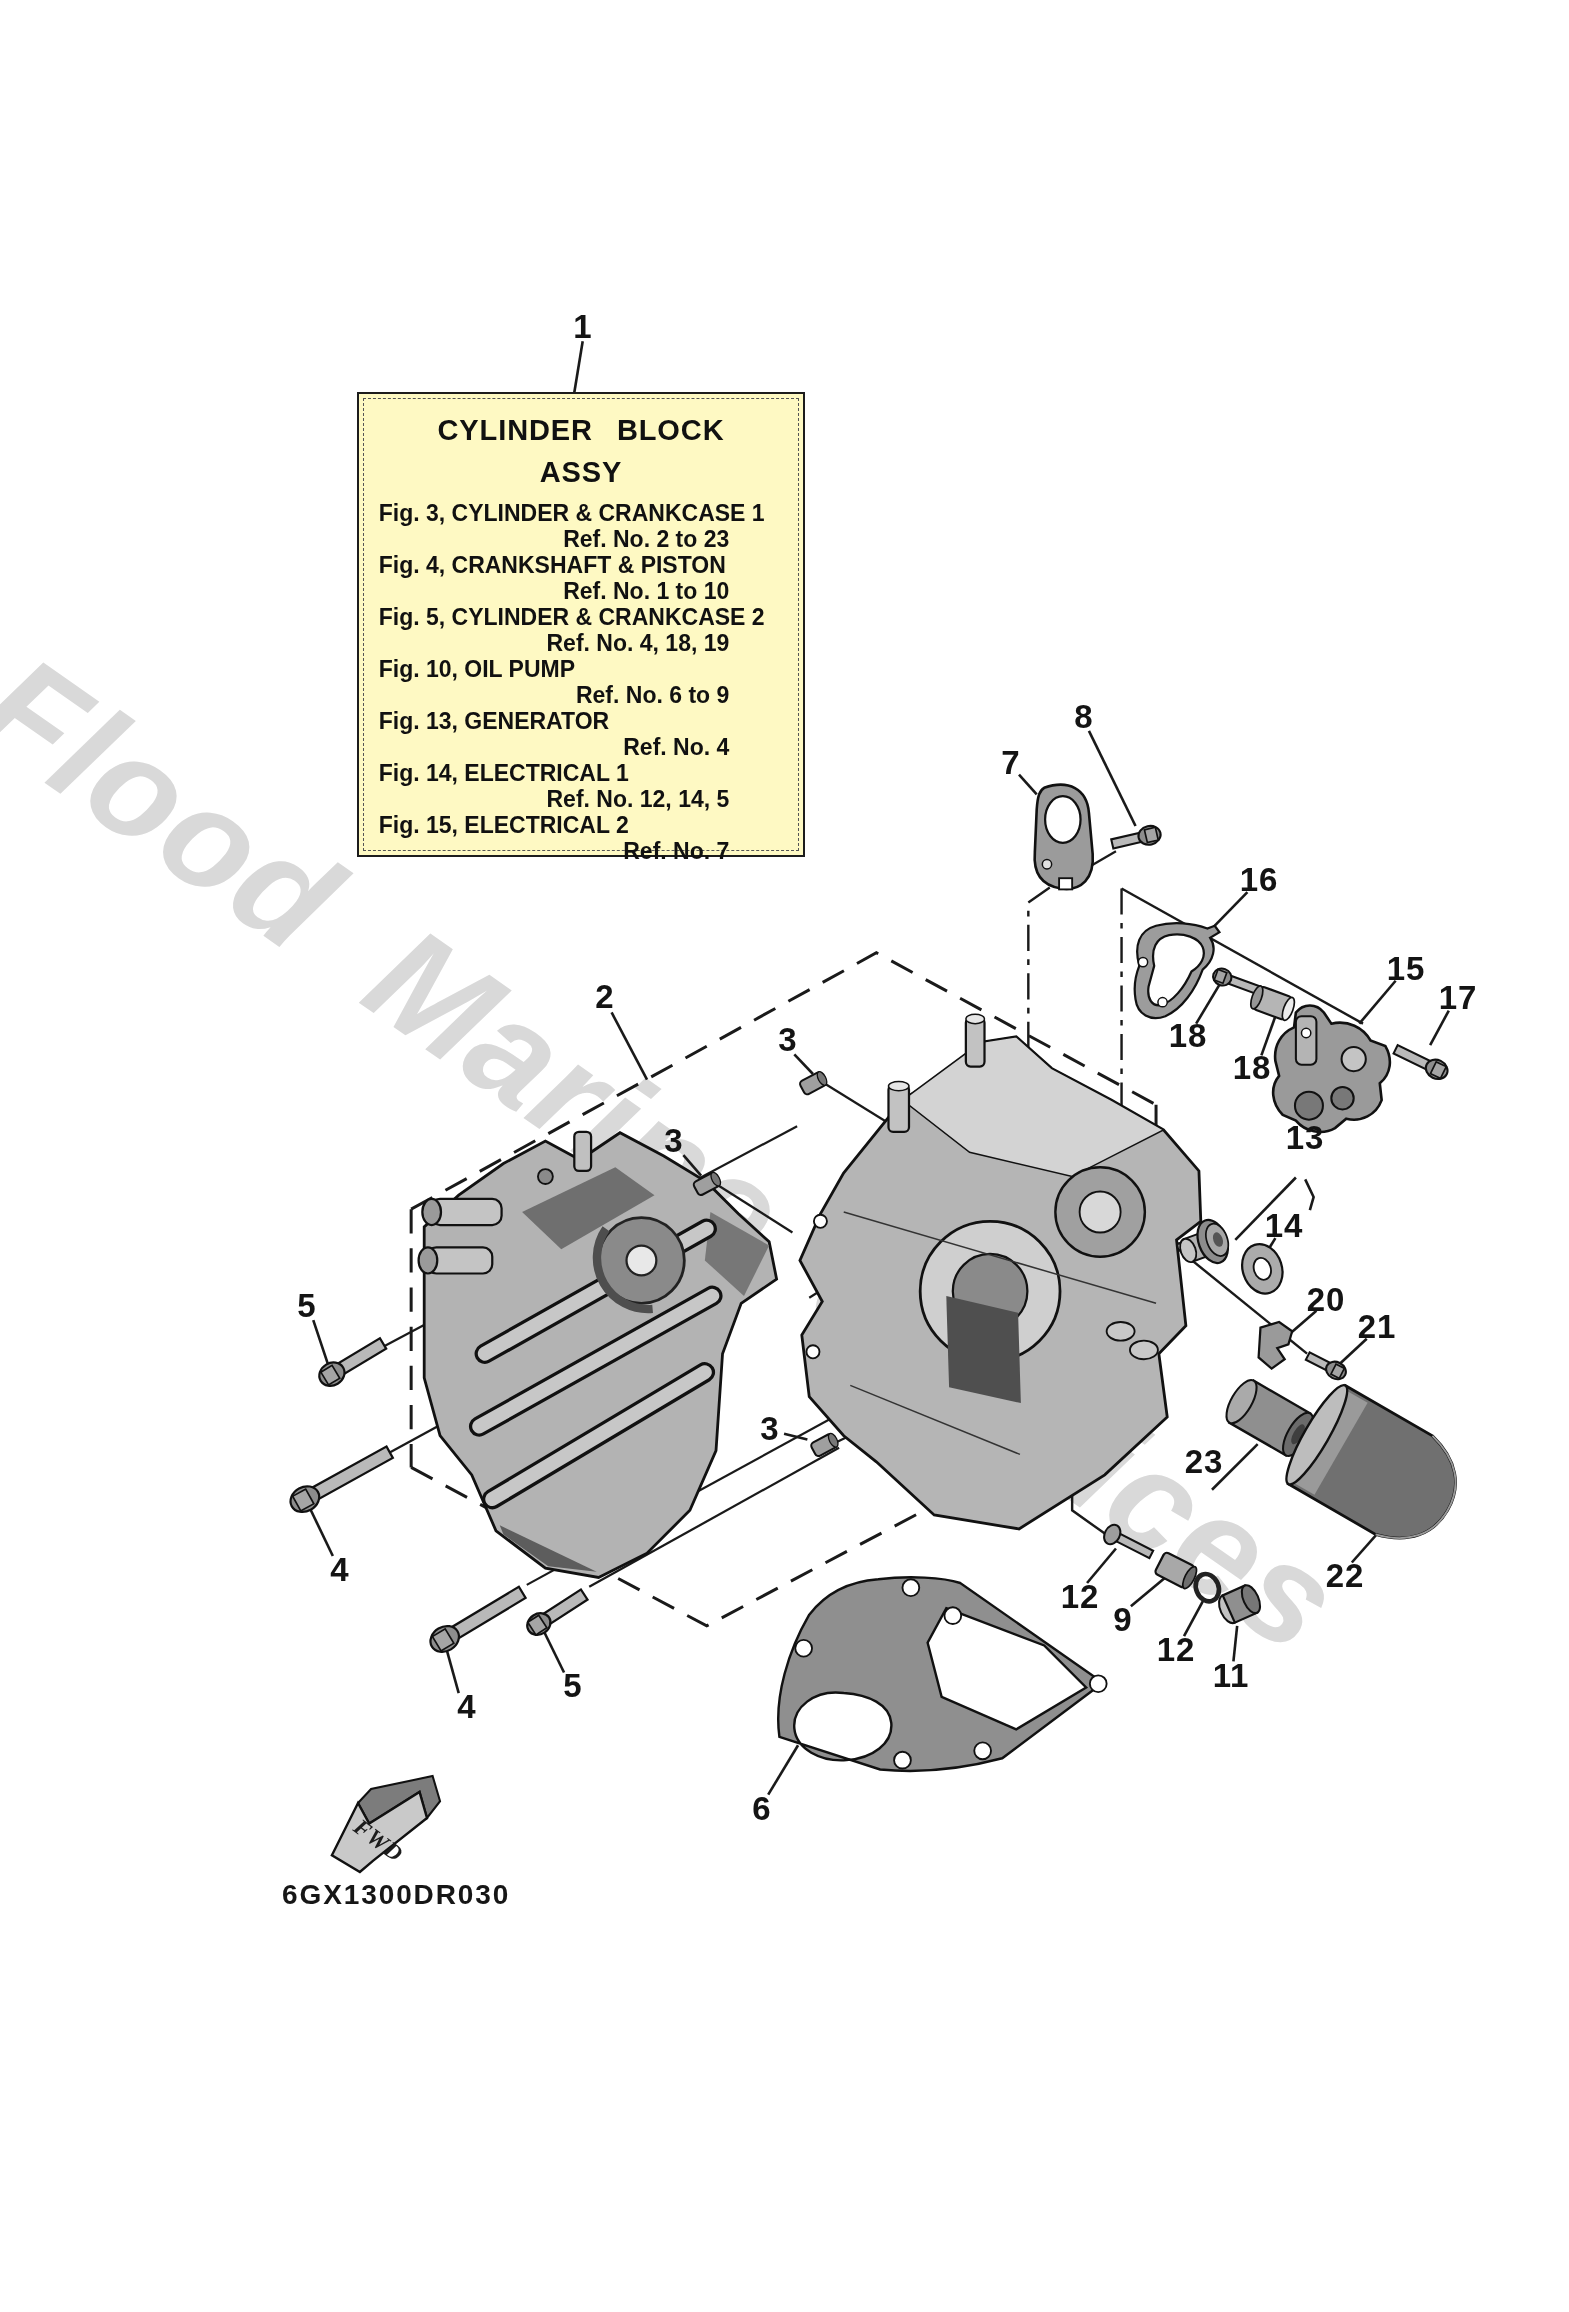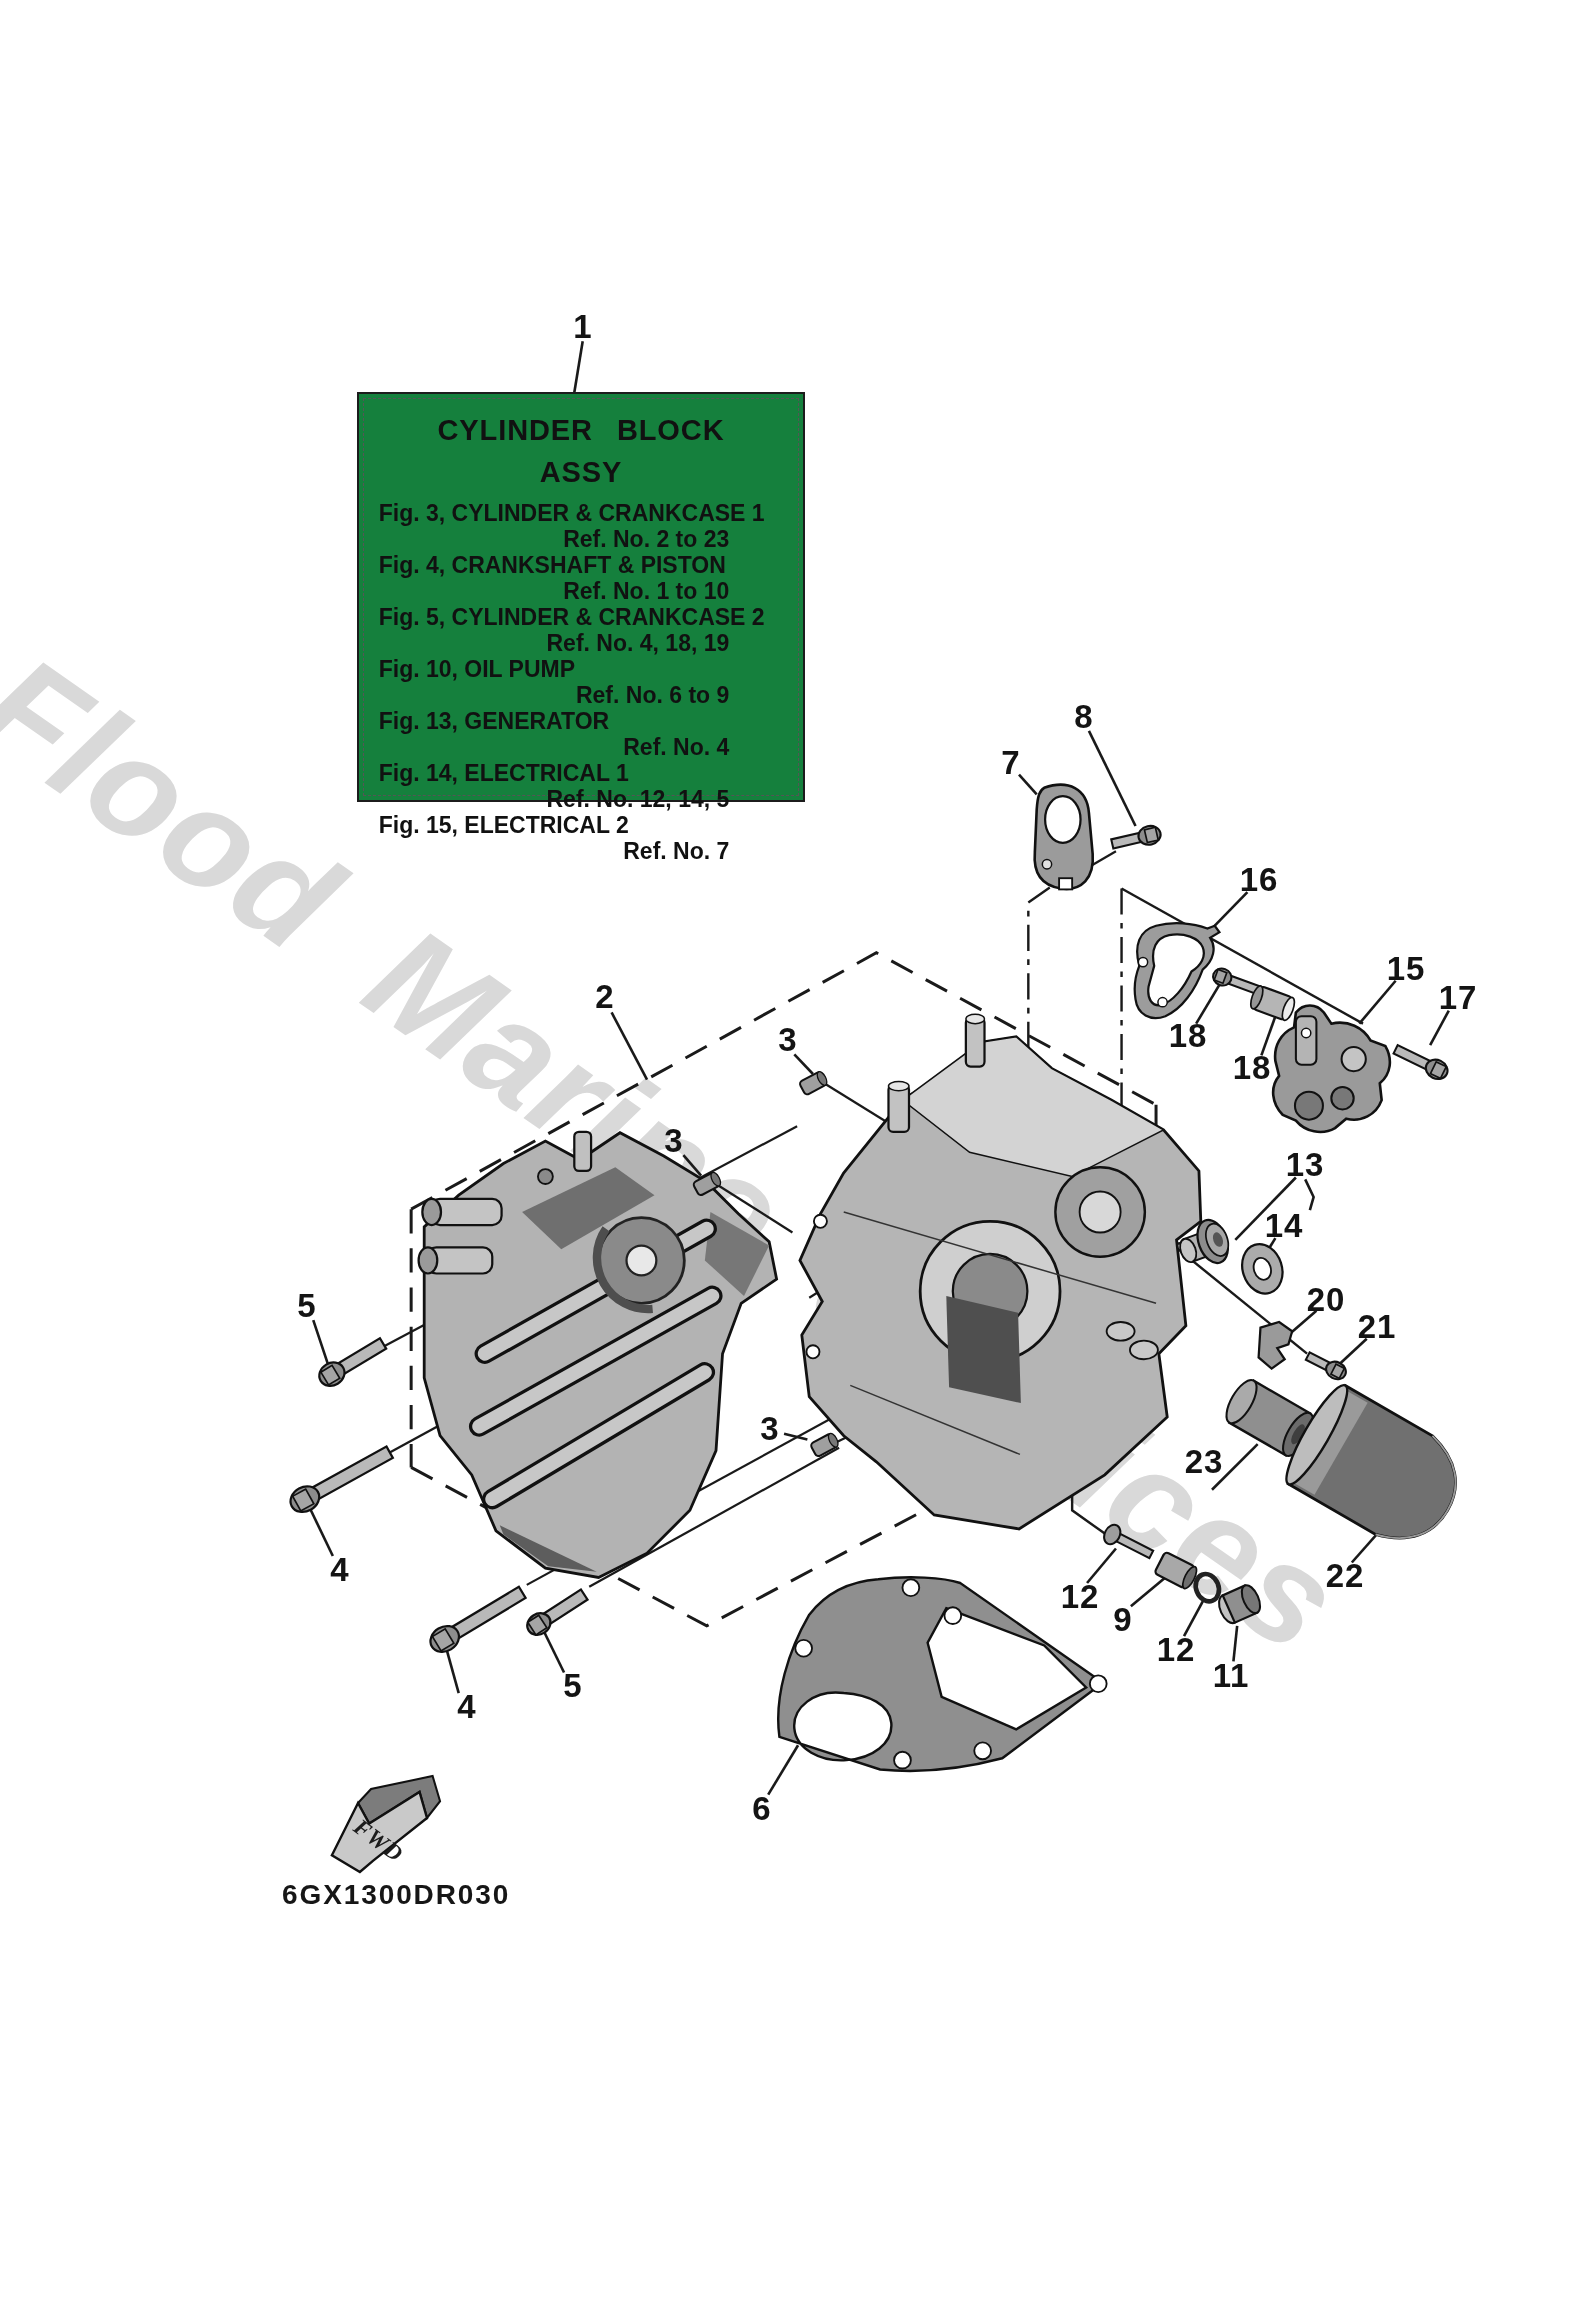--- a/index.html
+++ b/index.html
@@ -6,22 +6,22 @@
   #page{position:relative;width:1570px;height:2313px;background:#ffffff;overflow:hidden;
         font-family:"Liberation Sans", sans-serif;}
   
   #watermark{position:absolute;left:45px;top:623px;z-index:1;white-space:nowrap;
     font:italic 700 142px "Liberation Sans", sans-serif;color:#d9d9d9;
     letter-spacing:1.9px;word-spacing:35px;transform:rotate(35deg);transform-origin:0 0;
     user-select:none;}
   
   #art{position:absolute;left:0;top:0;z-index:2;}
   
-  #infobox{position:absolute;left:357px;top:392px;width:448px;height:410px;z-index:3;
-    background:#15803d;border:2.8px solid #1c1c1c;box-sizing:border-box;}
+  #infobox{position:absolute;left:357px;top:392px;width:448px;height:465px;z-index:3;
+    background:#fef9c3;border:2.8px solid #1c1c1c;box-sizing:border-box;}
   #infobox .inner{position:absolute;inset:3.7px;border:0.9px dashed #555;padding:9.3px 0 0 0;box-sizing:border-box;}
   .ib-title{font-size:29px;font-weight:700;color:#111;text-align:center;letter-spacing:0.9px;
     word-spacing:15px;margin-top:5.6px;}
   .ib-title2{margin-top:9.3px;margin-bottom:11.2px;word-spacing:1.9px;}
   .ib-fig{font-size:23px;line-height:26px;font-weight:700;color:#111;text-align:left;
     padding-left:15px;white-space:nowrap;}
   .ib-ref{font-size:23px;line-height:26px;font-weight:700;color:#111;text-align:right;
     padding-right:69px;white-space:nowrap;}
   
   .co{position:absolute;z-index:6;transform:translate(-50%,-50%);
@@ -338,21 +338,21 @@
   <div class="co" style="left:467px;top:1707px">4</div>
   <div class="co" style="left:307px;top:1306px">5</div>
   <div class="co" style="left:573px;top:1686px">5</div>
   <div class="co" style="left:762px;top:1809px">6</div>
   <div class="co" style="left:1011px;top:763px">7</div>
   <div class="co" style="left:1084px;top:717px">8</div>
   <div class="co" style="left:1123px;top:1620px">9</div>
   <div class="co" style="left:1080px;top:1597px">12</div>
   <div class="co" style="left:1231px;top:1676px">11</div>
   <div class="co" style="left:1176px;top:1650px">12</div>
-  <div class="co" style="left:1305px;top:1165px">13</div>
+  <div class="co" style="left:1305px;top:1138px">13</div>
   <div class="co" style="left:1284px;top:1226px">14</div>
   <div class="co" style="left:1406px;top:969px">15</div>
   <div class="co" style="left:1259px;top:880px">16</div>
   <div class="co" style="left:1458px;top:998px">17</div>
   <div class="co" style="left:1252px;top:1068px">18</div>
   <div class="co" style="left:1188px;top:1036px">18</div>
   <div class="co" style="left:1326px;top:1300px">20</div>
   <div class="co" style="left:1377px;top:1327px">21</div>
   <div class="co" style="left:1345px;top:1576px">22</div>
   <div class="co" style="left:1204px;top:1462px">23</div>

